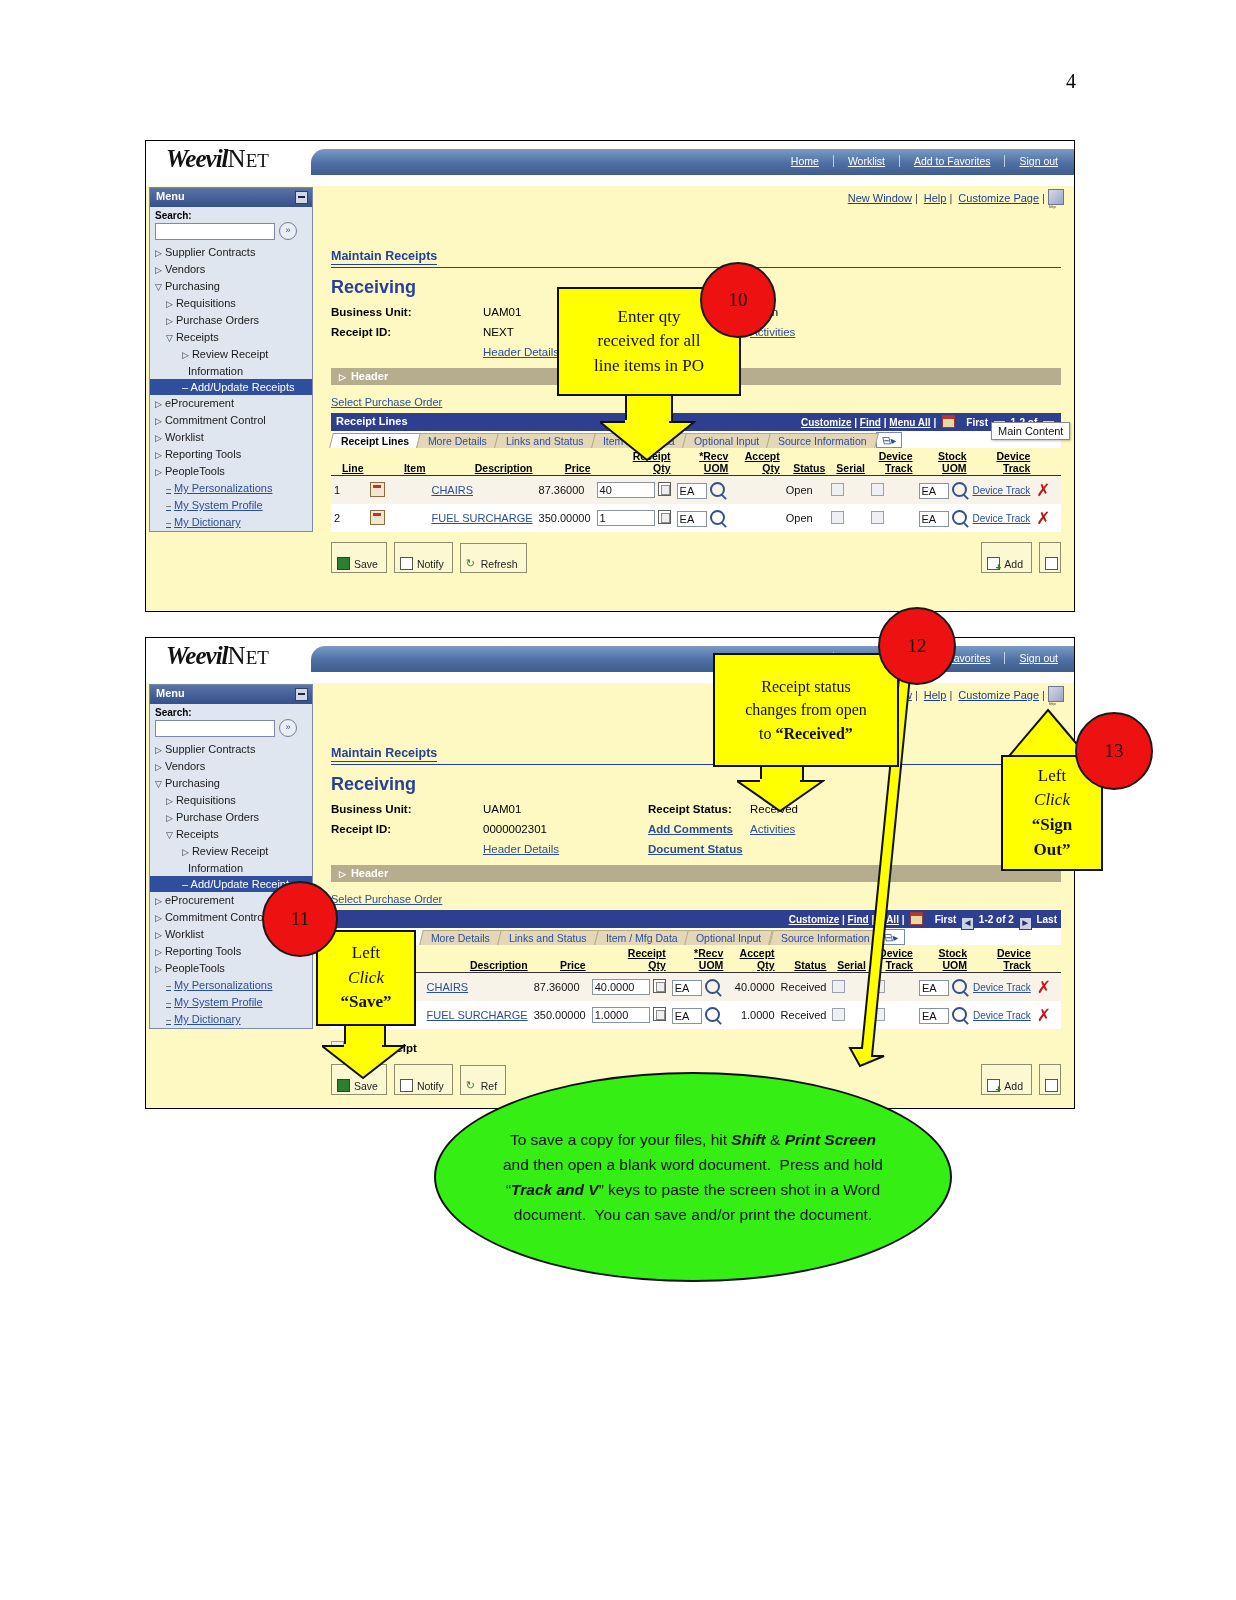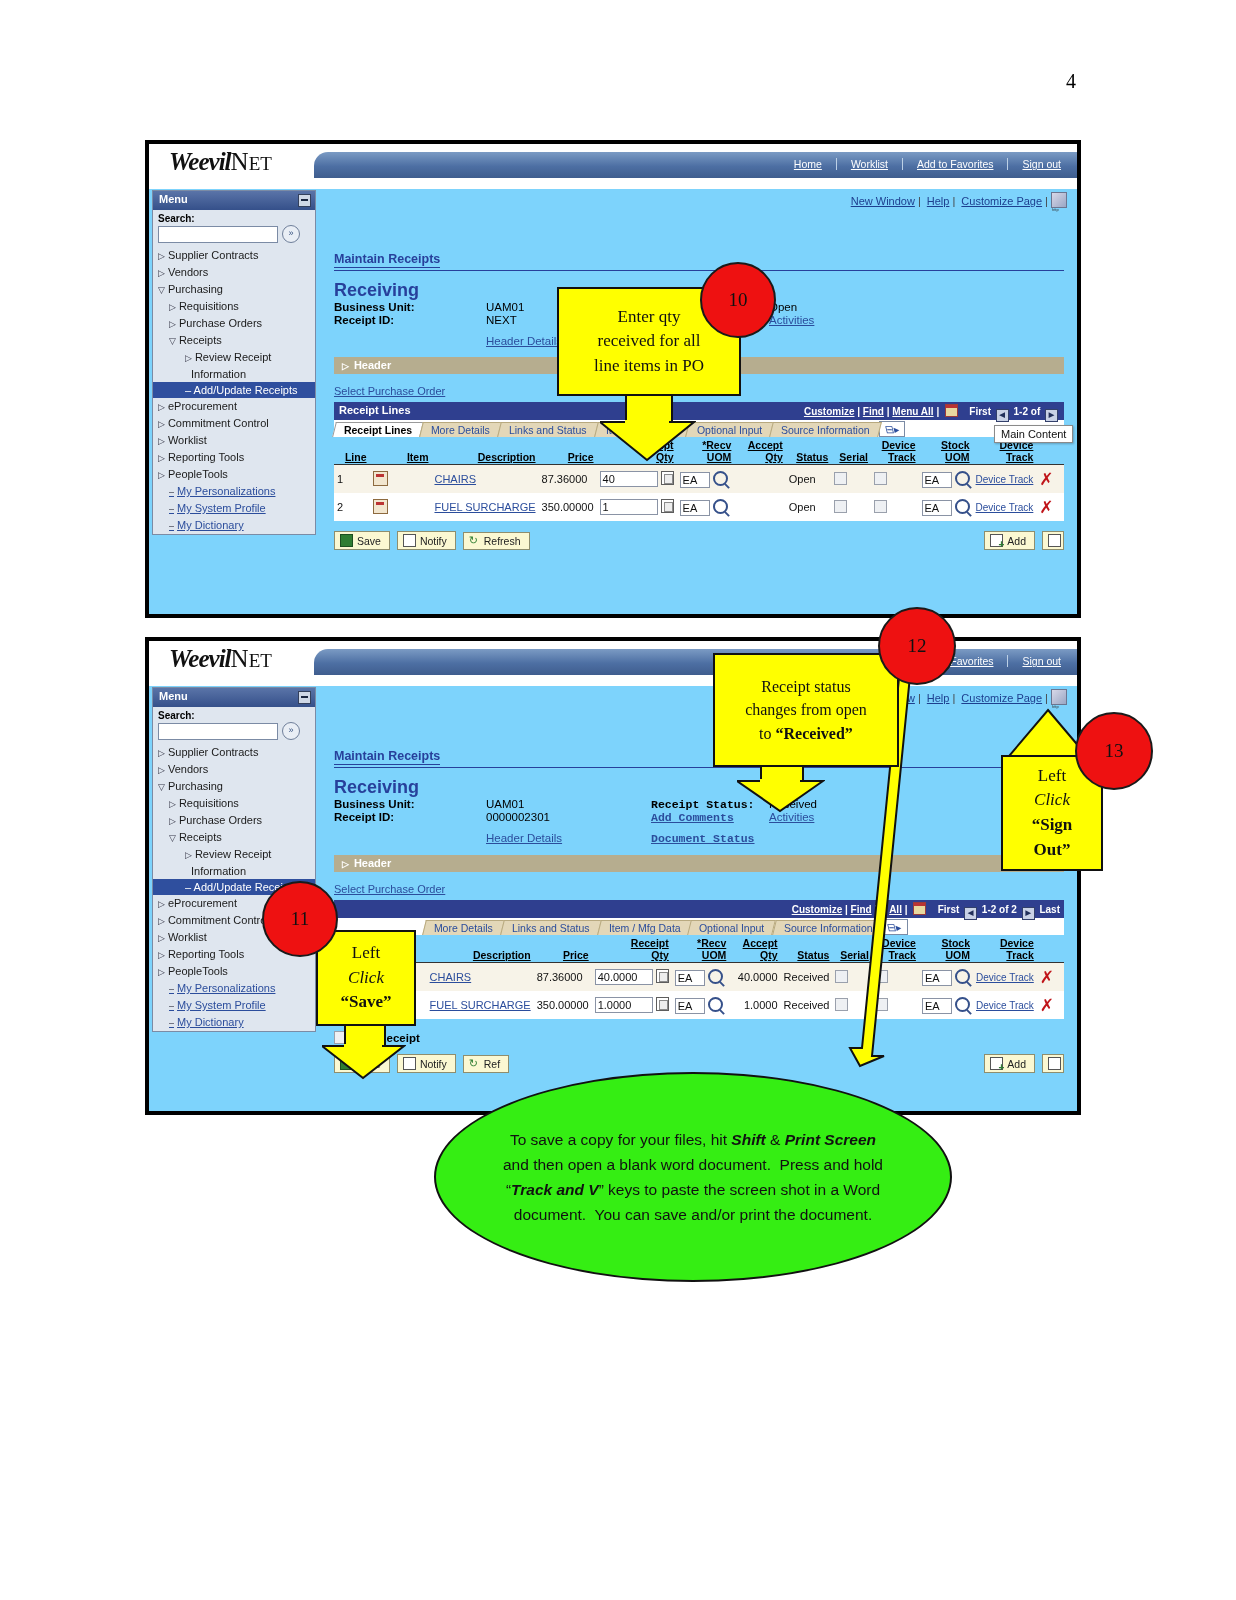--- a/index.html
+++ b/index.html
@@ -7,21 +7,21 @@
     width:1236px;height:1600px;background:#ffffff;
     font-family:"Liberation Sans",sans-serif;
     position:relative;overflow:hidden;
   }
   .page-num{
     position:absolute;right:160px;top:70px;
     font-family:"Liberation Serif",serif;font-size:20px;color:#000;
   }
 
   
-  .panel{position:absolute;background:#7dd3fc;border:4px solid #000000;overflow:hidden;}
+  .panel{position:absolute;background:#fef9c3;border:1px solid #000000;overflow:hidden;}
   .ps-banner{position:absolute;left:0;top:0;width:100%;height:45px;background:#fff;}
   .ps-banner-blue{
     position:absolute;left:165px;top:8px;right:0;height:26px;
     background:linear-gradient(180deg,#7b9bc4 0%,#4d6fa3 55%,#3f5d8e 100%);
     border-radius:14px 0 0 0;
   }
   .logo{
     position:absolute;left:20px;top:4px;
     font-family:"Liberation Serif",serif;color:#111;
     white-space:nowrap;
@@ -73,24 +73,24 @@
   .mitem.l3{padding-left:32px;}
   .mitem.sel{background:#2f4f9e;color:#fff;font-weight:normal;}
   .mitem.lnk{color:#2b4d9c;text-decoration:underline;padding-left:16px;}
   .mitem.cont{padding-left:38px;}
 
   
   .content{position:absolute;}
   .crumb{font-size:12.5px;font-weight:bold;color:#27409b;border-bottom:1px solid #27409b;display:inline-block;padding-bottom:1px;}
   .ruler{border-top:1px solid #27409b;margin-top:2px;}
   .pgtitle{font-size:18px;font-weight:bold;color:#27409b;margin-top:9px;}
-  .fieldrow{font-size:11.5px;color:#000;margin-top:0;display:flex;align-items:baseline;}
+  .fieldrow{font-size:11.5px;color:#000;margin-top:8px;display:flex;align-items:baseline;}
   .fieldrow .lab{font-weight:bold;width:152px;}
   .fieldrow .val{width:165px;}
-  .fieldrow .lab2{font-weight:bold;width:118px;font-family:Liberation Mono, monospace;}
+  .fieldrow .lab2{font-weight:bold;width:102px;}
   .lnk{color:#2b4d9c;text-decoration:underline;}
   .hdrbar{
     height:15px;background:#b6ad8f;color:#fff;font-size:11px;font-weight:bold;
     padding:2px 0 0 8px;margin-top:10px;
   }
   .hdrbar .ar{margin-right:5px;font-size:9px;}
 
   
   .gridbar{
     background:#2f3f8f;height:16px;color:#fff;font-size:11px;font-weight:bold;
@@ -138,21 +138,21 @@
   .xmark{color:#c0151a;font-size:17px;font-weight:bold;font-family:"DejaVu Sans",sans-serif;}
   .doc-ico{
     display:inline-block;width:13px;height:13px;background:#f2e6cf;border:1px solid #8d6a3f;position:relative;
   }
   .doc-ico::after{content:"";position:absolute;left:2px;top:2px;width:8px;height:3px;background:#b33;}
 
   .chk-row{font-size:11.5px;font-weight:bold;margin-top:12px;display:flex;align-items:center;gap:5px;}
   .btnrow{margin-top:10px;display:flex;gap:7px;align-items:center;}
   .psbtn{
     background:#fbf8d2;border:1px solid #8e8e6e;font-size:10.5px;color:#222;
-    padding:2px 8px 2px 5px;display:flex;align-items:center;gap:4px;white-space:nowrap;
+    padding:14px 8px 2px 5px;display:flex;align-items:center;gap:4px;white-space:nowrap;
   }
   .bi{width:11px;height:11px;display:inline-block;}
   .bi.save{background:#2f7d32;border:1px solid #1d4f20;}
   .bi.notify{background:#fff;border:1px solid #555;}
   .bi.refresh{color:#2f7d32;font-size:11px;line-height:10px;}
   .bi.add{background:#fff;border:1px solid #555;position:relative;}
   .bi.add::after{content:"+";position:absolute;right:-2px;bottom:-4px;color:#2f7d32;font-size:10px;font-weight:bold;}
 
   
   .circ{

